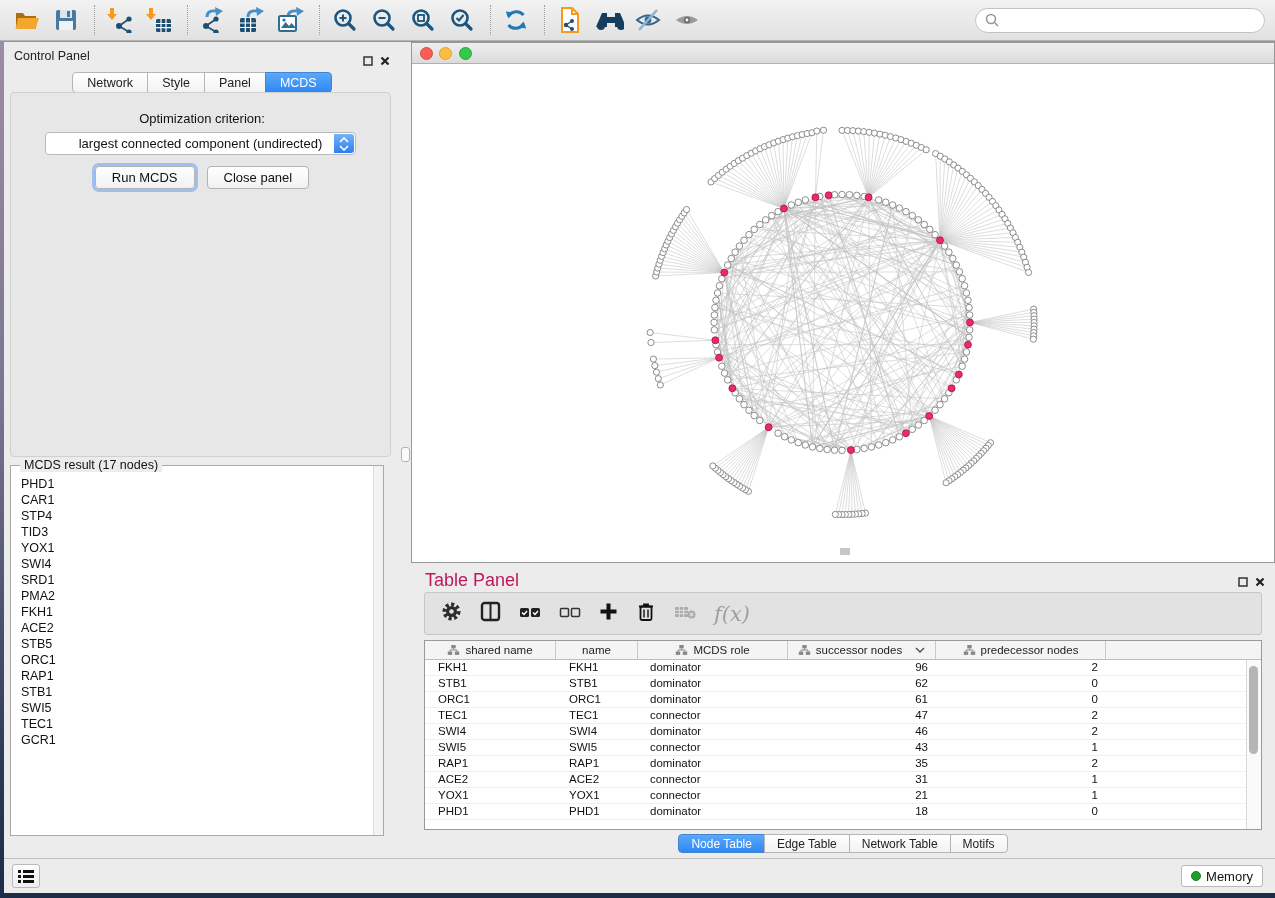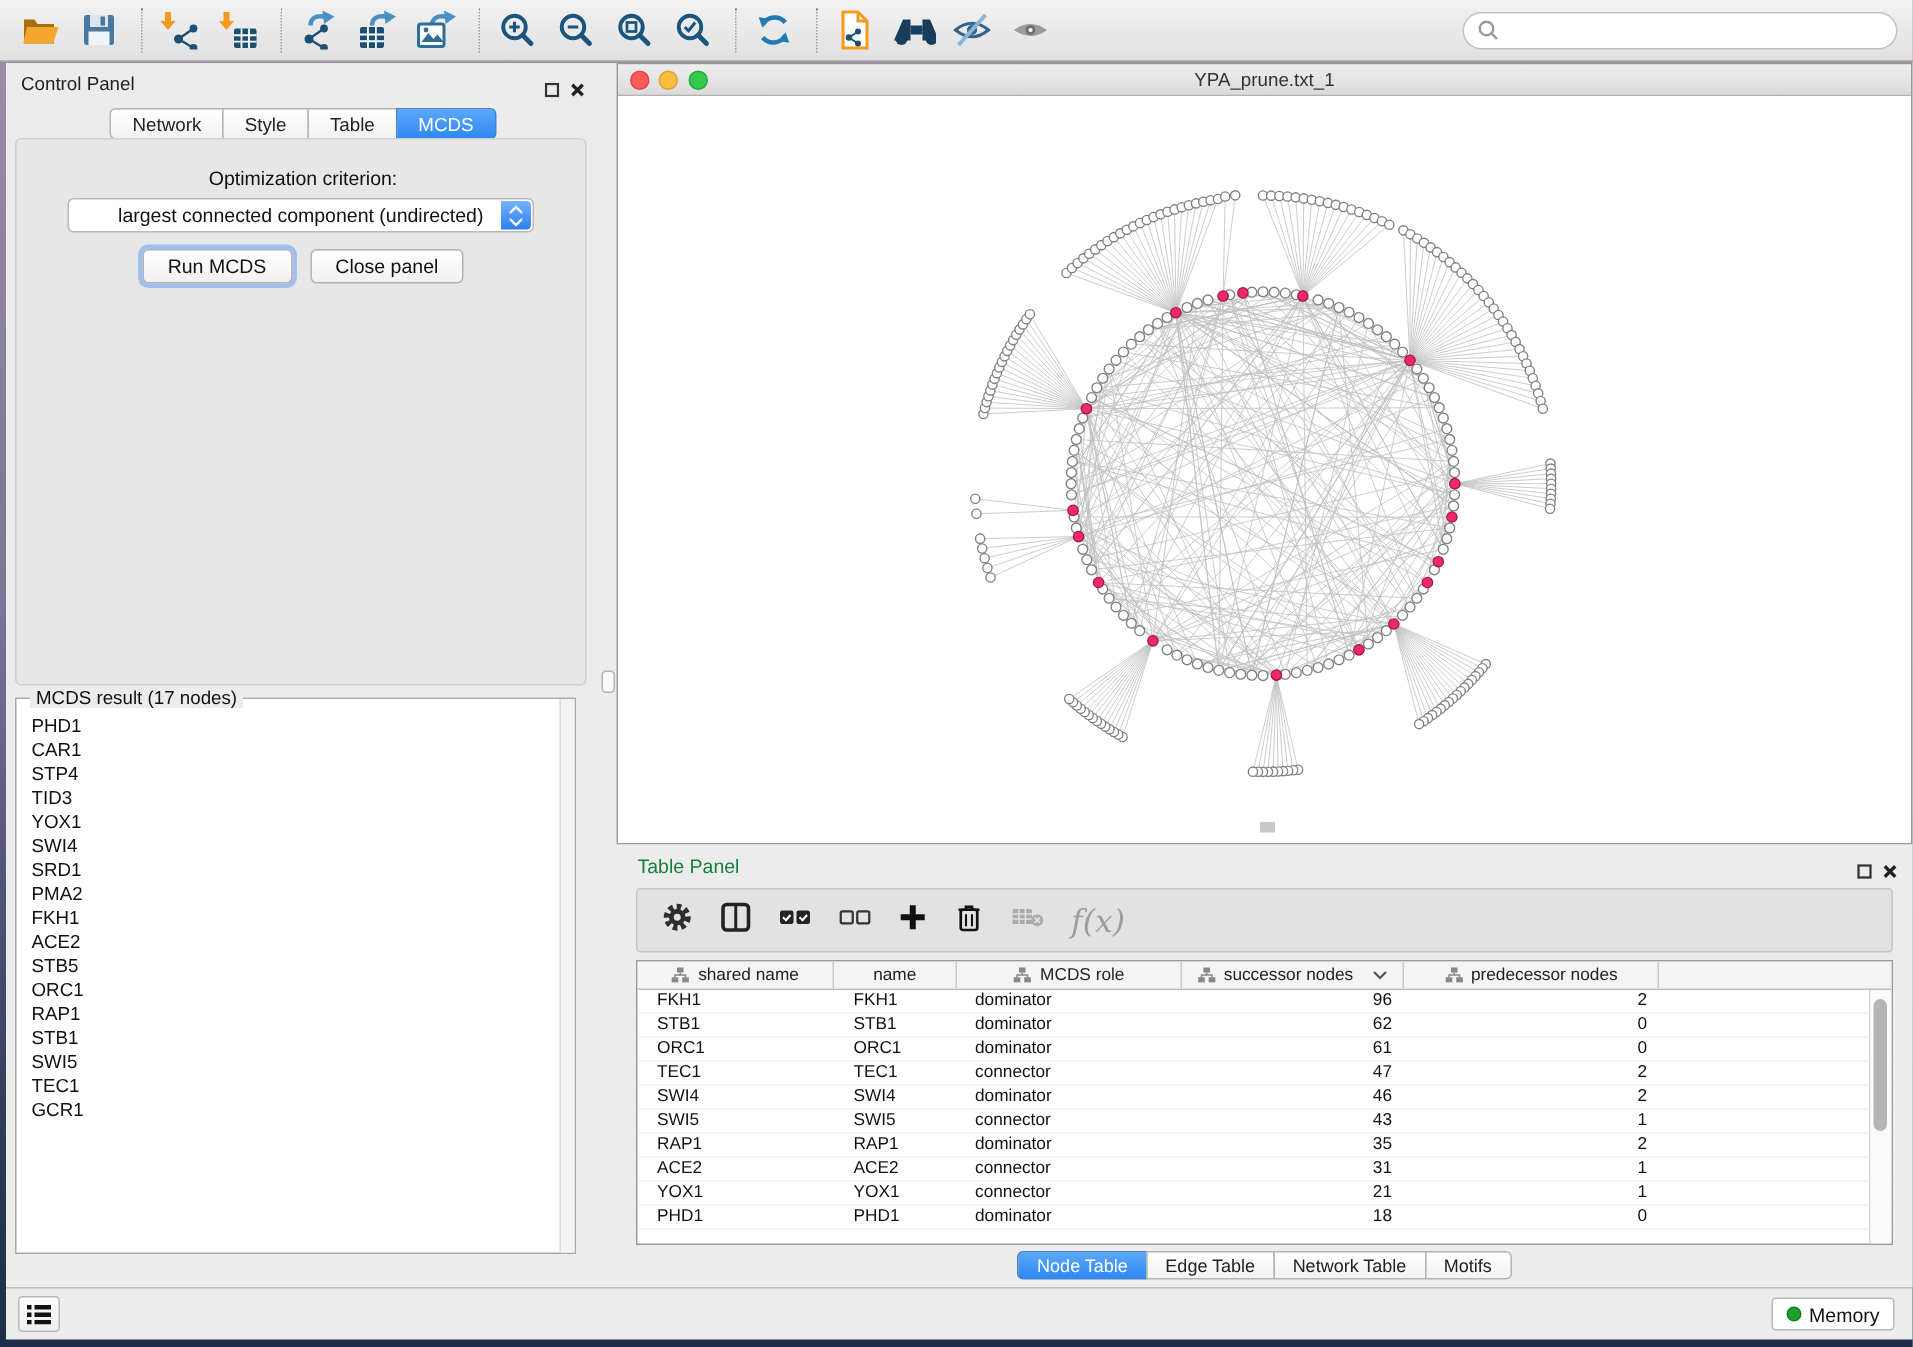--- a/index.html
+++ b/index.html
@@ -69,21 +69,21 @@
   .tl { position:absolute; top:4px; width:13px; height:13px; border-radius:50%; }
   .tl.r { left:8px;  background:#fc5b57; border:1px solid #d8494b; }
   .tl.y { left:27px; background:#fdbe40; border:1px solid #d9a33c; }
   .tl.g { left:47px; background:#35c94b; border:1px solid #2ba340; }
   .net-title { position:absolute; left:0; right:0; top:3px; text-align:center; font-size:12.5px; color:#333; }
   .net-canvas { position:absolute; left:0; right:0; top:21px; bottom:0; background:#fff; overflow:hidden; }
   .hthumb { position:absolute; left:428px; bottom:7px; width:10px; height:7px; background:#c7c7c7; }
 
   
   .table-panel { position:absolute; left:0; right:0; top:521px; bottom:0; background:#ececec; }
-  .tp-title { position:absolute; left:14px; top:7px; font-size:13px; color:#15803d; }
+  .tp-title { position:absolute; left:14px; top:7px; font-size:18px; color:#be185d; }
   .tp-toolbar { position:absolute; left:13px; right:13px; top:29px; height:43px; background:#e2e2e2;
     border:1px solid #c6c6c6; border-radius:3px; display:flex; align-items:center; gap:18px; padding-left:16px; }
   .tp-table { position:absolute; left:13px; right:13px; top:77px; height:190px; background:#fff;
     border:1px solid #9a9a9a; overflow:hidden; }
   .thead { display:flex; height:19px; background:#f4f4f4; border-bottom:1px solid #bdbdbd; }
   .hcell { display:flex; align-items:center; justify-content:center; gap:5px; font-size:11.5px; color:#222;
     border-right:1px solid #c9c9c9; }
   .hfill { flex:1; border-right:none; }
   .w0{width:131px}.w1{width:82px}.w2{width:150px}.w3{width:148px}.w4{width:170px}
   .trow { display:flex; height:16px; border-bottom:1px solid #f0f0f0; }
@@ -273,21 +273,21 @@
         </svg>
       </div>
       <div class="panel-close">
         <svg width="10" height="10">
           <path d="M1.5 1.5 l7 7 M8.5 1.5 l-7 7" stroke="#222" stroke-width="2.2"></path>
         </svg>
       </div>
       <div class="cp-tabs">
         <div class="seg">Network</div>
         <div class="seg">Style</div>
-        <div class="seg">Table</div>
+        <div class="seg">Panel</div>
         <div class="seg sel">MCDS</div>
       </div>
       <div class="cp-box"></div>
       <div class="crit-label">Optimization criterion:</div>
       <div class="dropdown">
         <span>largest connected component (undirected)</span>
         <span class="dd-step">
           <svg width="10" height="6">
               <path d="M1 5 l4 -4 4 4" fill="none" stroke="#fff" stroke-width="1.6"></path>
             </svg>
@@ -330,21 +330,20 @@
       <div class="grip"></div>
     </div>
 
     <div class="right-col">
 
       <div class="net-window">
         <div class="net-titlebar">
           <div class="tl r"></div>
           <div class="tl y"></div>
           <div class="tl g"></div>
-          <div class="net-title">YPA_prune.txt_1</div>
         </div>
         <div class="net-canvas">
           <svg id="net-svg" width="100%" height="100%" viewBox="0 0 866 497" preserveAspectRatio="xMidYMid meet">
               <g stroke="#a3a3a3" stroke-width="0.55" opacity="0.68" fill="none">
                 <line x1="373.66222078346823" y1="143.50566164179475" x2="300.3743165079378" y2="116.84873558750007"></line>
                 <line x1="373.66222078346823" y1="143.50566164179475" x2="304.0594954127232" y2="113.50007859533969"></line>
                 <line x1="373.66222078346823" y1="143.50566164179475" x2="307.829835339576" y2="110.24760506779188"></line>
                 <line x1="373.66222078346823" y1="143.50566164179475" x2="311.6828266376023" y2="107.093479948404"></line>
                 <line x1="373.66222078346823" y1="143.50566164179475" x2="315.61590464068627" y2="104.0398027170848"></line>
                 <line x1="373.66222078346823" y1="143.50566164179475" x2="319.6264513746085" y2="101.08860599262789"></line>

